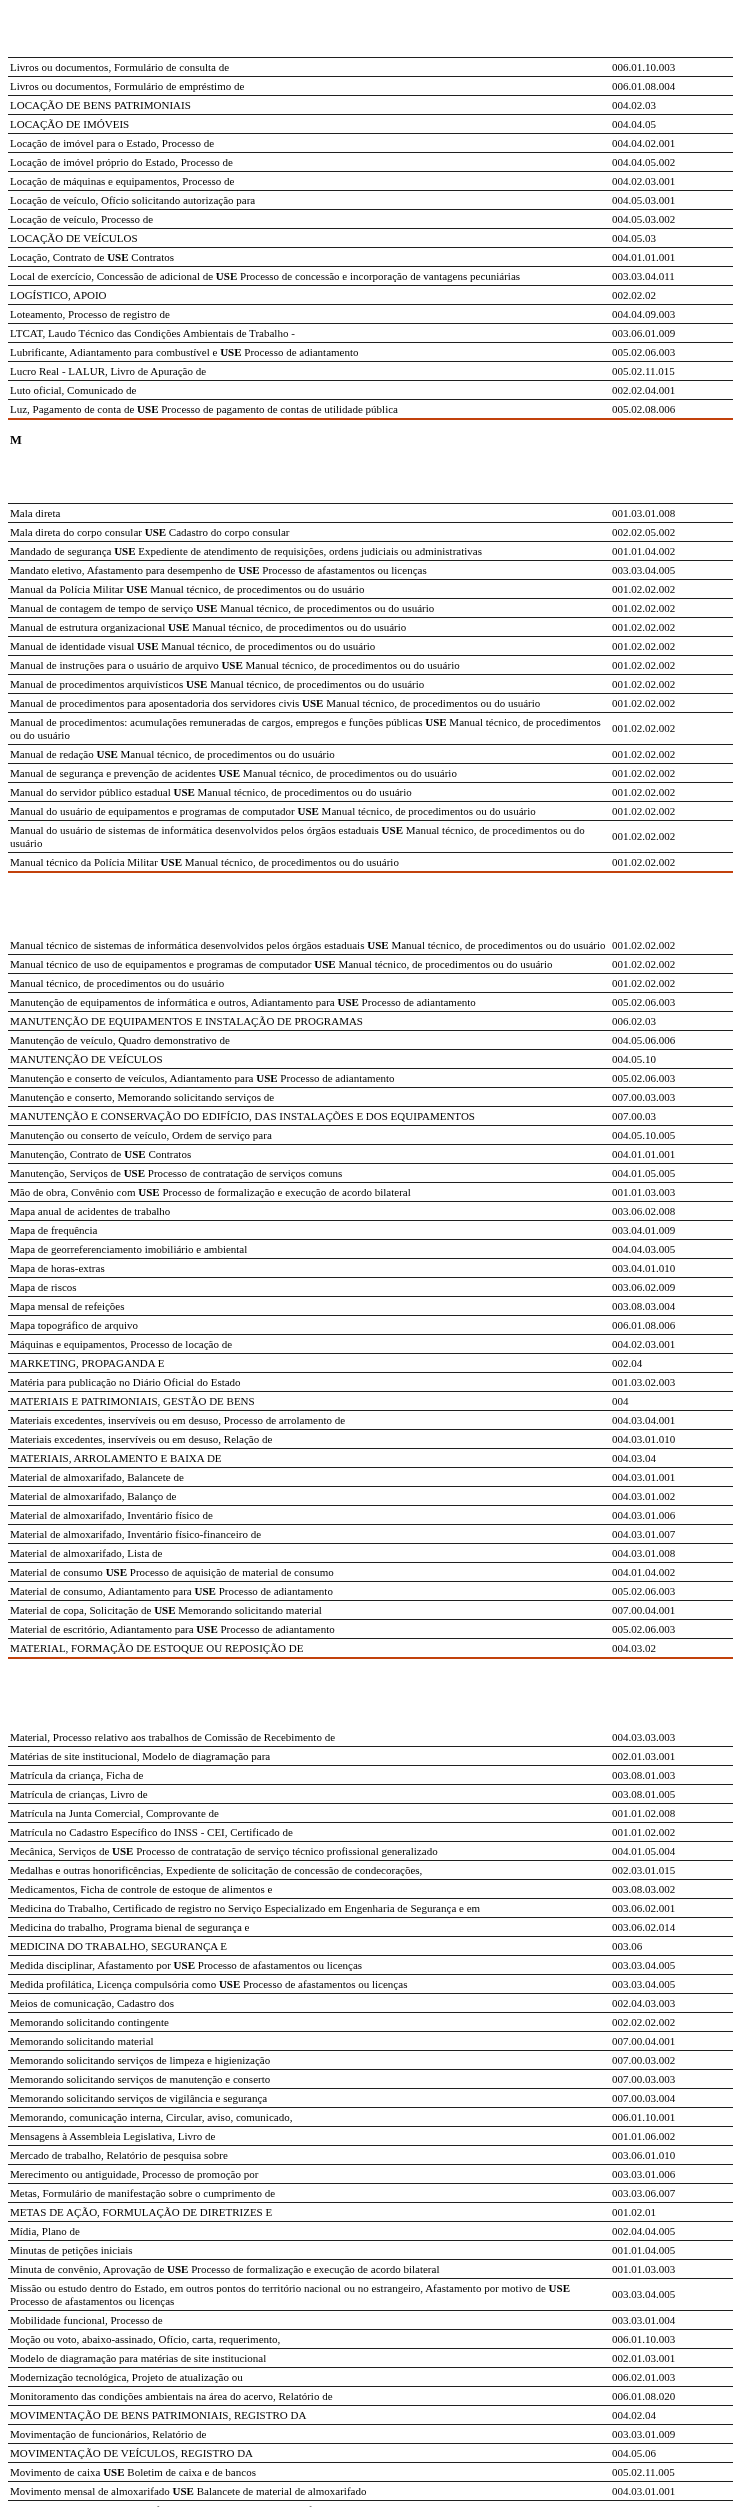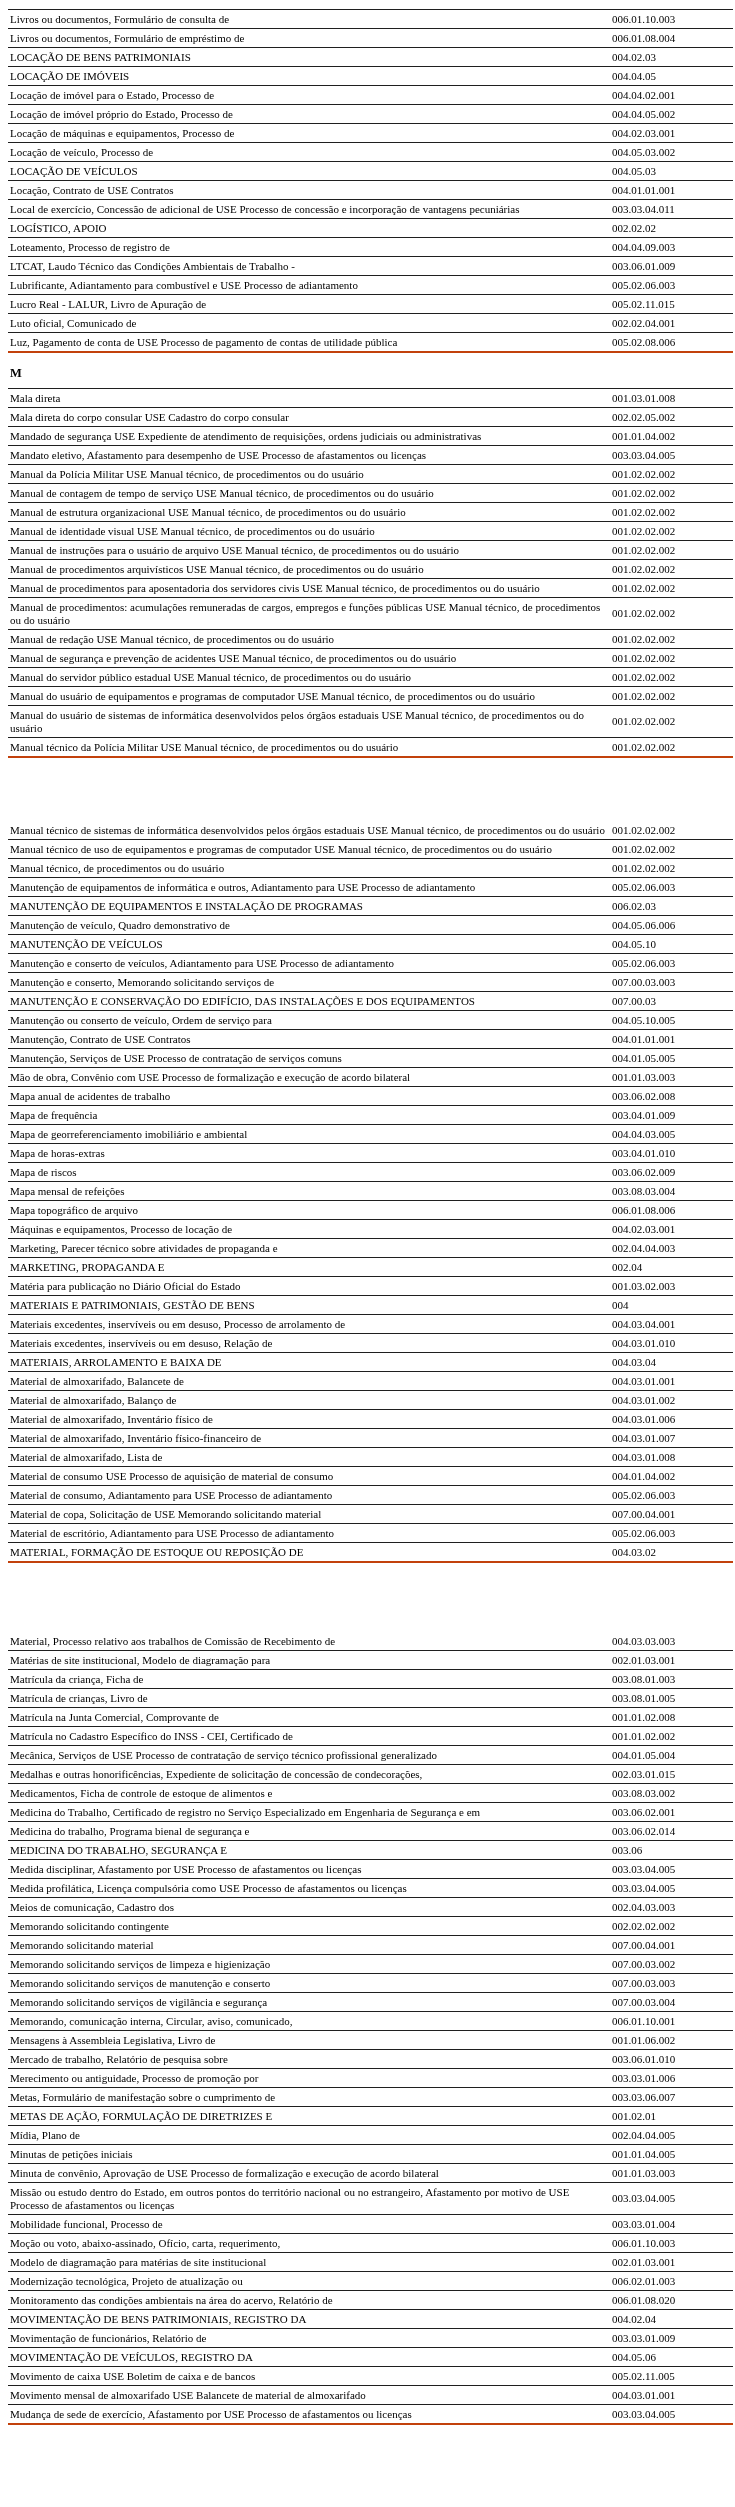--- a/index.html
+++ b/index.html
@@ -16,40 +16,41 @@
   .doc {
     padding: 9px 2px 6px 8px;
   }
   table.index-table {
     width: 100%;
     border-collapse: collapse;
     table-layout: fixed;
   }
   table.index-table.tbl-top {
     border-top: 1px solid #1f1f1f;
+    margin-top: 48px;
   }
   table.index-table td {
     font-size: 11px;
     line-height: 13px;
     vertical-align: middle;
     border-bottom: 1px solid #1f1f1f;
     padding: 2.5px 4px 2.5px 2px;
     word-wrap: break-word;
   }
   table.index-table td.code-cell {
     width: 121px;
     padding-left: 0;
     padding-right: 0;
     white-space: nowrap;
   }
   table.index-table tr:last-child td {
     border-bottom: 2px solid #c2410c;
   }
   .use {
-    font-weight: normal;
+    font-weight: bold;
   }
   .letter-header {
     font-weight: bold;
     font-size: 12.5px;
     line-height: 14px;
     padding: 13px 0 8px 2px;
   }
   .page-gap-1 { height: 63px; }
   .page-gap-2 { height: 69px; }
 </style>
@@ -82,20 +83,24 @@
           </tr>
           <tr>
             <td class="term-cell">Locação de imóvel próprio do Estado, Processo de</td>
             <td class="code-cell">004.04.05.002</td>
           </tr>
           <tr>
             <td class="term-cell">Locação de máquinas e equipamentos, Processo de</td>
             <td class="code-cell">004.02.03.001</td>
           </tr>
           <tr>
+            <td class="term-cell">Locação de veículo, Ofício solicitando autorização para</td>
+            <td class="code-cell">004.05.03.001</td>
+          </tr>
+          <tr>
             <td class="term-cell">Locação de veículo, Processo de</td>
             <td class="code-cell">004.05.03.002</td>
           </tr>
           <tr>
             <td class="term-cell">LOCAÇÃO DE VEÍCULOS</td>
             <td class="code-cell">004.05.03</td>
           </tr>
           <tr>
             <td class="term-cell">Locação, Contrato de <b class="use">USE</b> Contratos</td>
             <td class="code-cell">004.01.01.001</td>
@@ -294,24 +299,20 @@
             <td class="term-cell">Mapa mensal de refeições</td>
             <td class="code-cell">003.08.03.004</td>
           </tr>
           <tr>
             <td class="term-cell">Mapa topográfico de arquivo</td>
             <td class="code-cell">006.01.08.006</td>
           </tr>
           <tr>
             <td class="term-cell">Máquinas e equipamentos, Processo de locação de</td>
             <td class="code-cell">004.02.03.001</td>
-          </tr>
-          <tr>
-            <td class="term-cell">Marketing, Parecer técnico sobre atividades de propaganda e</td>
-            <td class="code-cell">002.04.04.003</td>
           </tr>
           <tr>
             <td class="term-cell">MARKETING, PROPAGANDA E</td>
             <td class="code-cell">002.04</td>
           </tr>
           <tr>
             <td class="term-cell">Matéria para publicação no Diário Oficial do Estado</td>
             <td class="code-cell">001.03.02.003</td>
           </tr>
           <tr>

